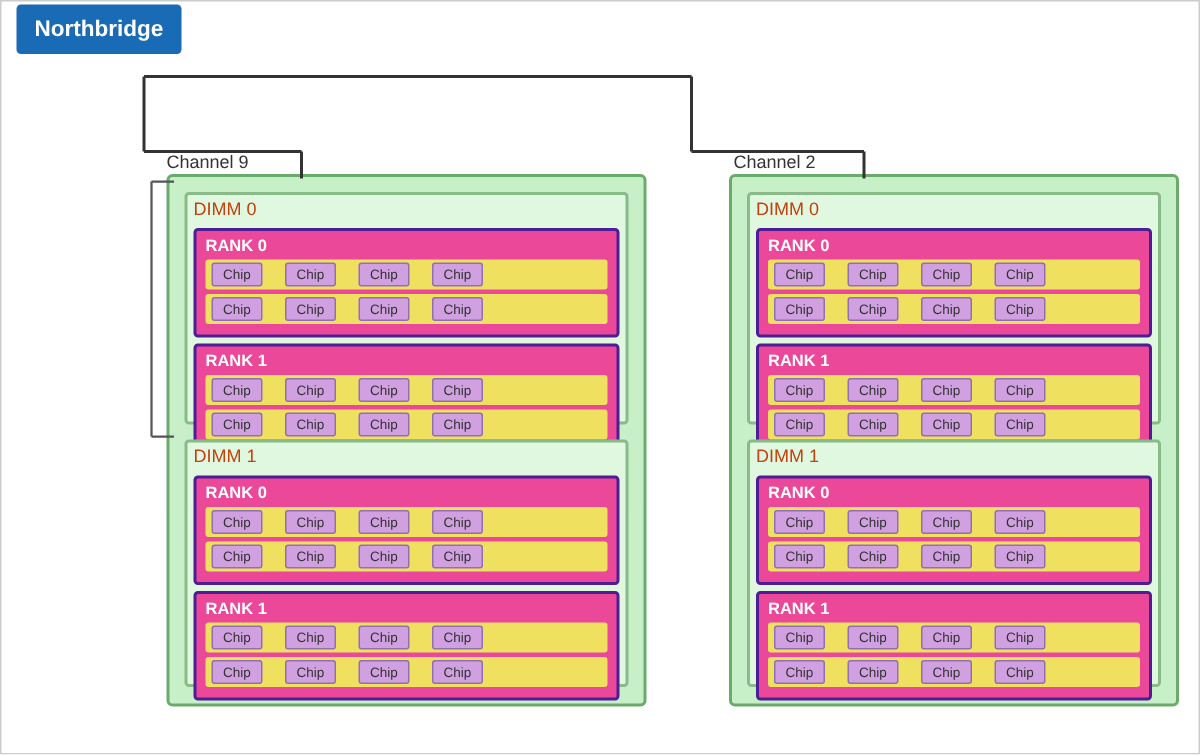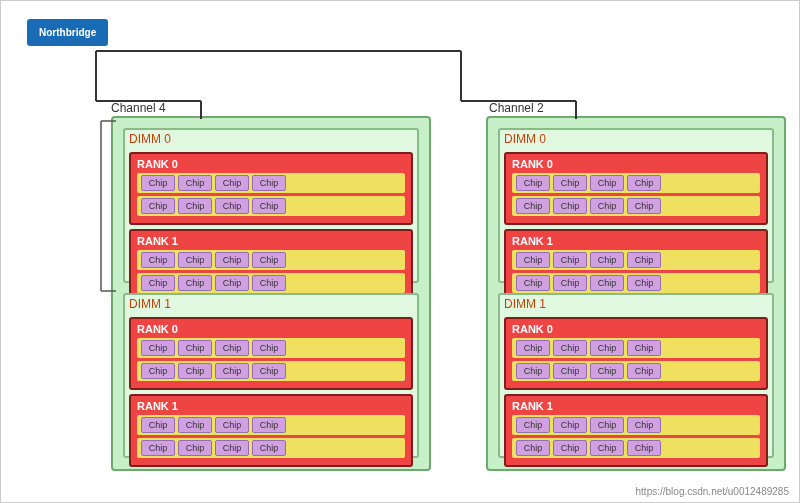--- a/index.html
+++ b/index.html
@@ -17,30 +17,29 @@
       width: 800px;
       height: 503px;
       background: #fff;
       position: relative;
       border: 1px solid #ccc;
     }
 
     
     .northbridge {
       position: absolute;
-      top: 18px;
+      top: 2px;
       left: 10px;
       background: #1a6bb5;
       color: #fff;
-      font-size: 10px;
+      font-size: 15px;
       font-weight: bold;
       padding: 8px 12px;
       border-radius: 3px;
       z-index: 10;
-      margin-left: 16px;
     }
 
     
     .channel-label {
       position: absolute;
       font-size: 12px;
       color: #333;
     }
 
     
@@ -72,38 +71,38 @@
 
     .dimm-label {
       font-size: 12px;
       color: #c2410c;
       margin-bottom: 4px;
       padding: 2px 4px;
     }
 
     
     .rank-container {
-      background: #ef4444;
-      border: 2px solid #7f1d1d;
+      background: #ec4899;
+      border: 2px solid #4c1d95;
       border-radius: 3px;
       margin: 4px;
       padding: 4px 6px;
     }
 
     .rank-label {
       font-size: 11px;
       font-weight: bold;
       color: #fff;
       margin-bottom: 3px;
     }
 
     
     .chip-row-wrapper {
       display: flex;
-      gap: 3px;
+      gap: 15px;
       align-items: center;
       background: #f0e060;
       padding: 2px 4px;
       border-radius: 2px;
       margin-bottom: 3px;
     }
 
     
     .chip {
       background: #d0a0e0;
@@ -144,21 +143,21 @@
     <line x1="95" y1="50" x2="460" y2="50" stroke="#333" stroke-width="2"></line>
     <line x1="460" y1="50" x2="460" y2="100" stroke="#333" stroke-width="2"></line>
     <line x1="460" y1="100" x2="575" y2="100" stroke="#333" stroke-width="2"></line>
     <line x1="575" y1="100" x2="575" y2="118" stroke="#333" stroke-width="2"></line>
 
     <line x1="100" y1="120" x2="115" y2="120" stroke="#555" stroke-width="1.5"></line>
     <line x1="100" y1="290" x2="115" y2="290" stroke="#555" stroke-width="1.5"></line>
     <line x1="100" y1="120" x2="100" y2="290" stroke="#555" stroke-width="1.5"></line>
   </svg>
 
-  <div class="channel-label" style="left:110px; top:100px;">Channel 4</div>
+  <div class="channel-label" style="left:110px; top:100px;">Channel 9</div>
 
   <div class="channel-container" style="left:110px; top:115px; width:320px; height:355px;">
 
     <div class="dimm-container" style="left:10px; top:10px; width:296px; height:155px;">
       <div class="dimm-label">DIMM 0</div>
 
       <div class="rank-container">
         <div class="rank-label">RANK 0</div>
         <div class="chip-row-wrapper">
           <div class="chip">Chip</div>
@@ -300,15 +299,14 @@
           <div class="chip">Chip</div>
           <div class="chip">Chip</div>
           <div class="chip">Chip</div>
           <div class="chip">Chip</div>
         </div>
       </div>
     </div>
 
   </div>
 
-  <div class="url-label">https://blog.csdn.net/u0012489285</div>
 
 </div>
 
 </body></html>

